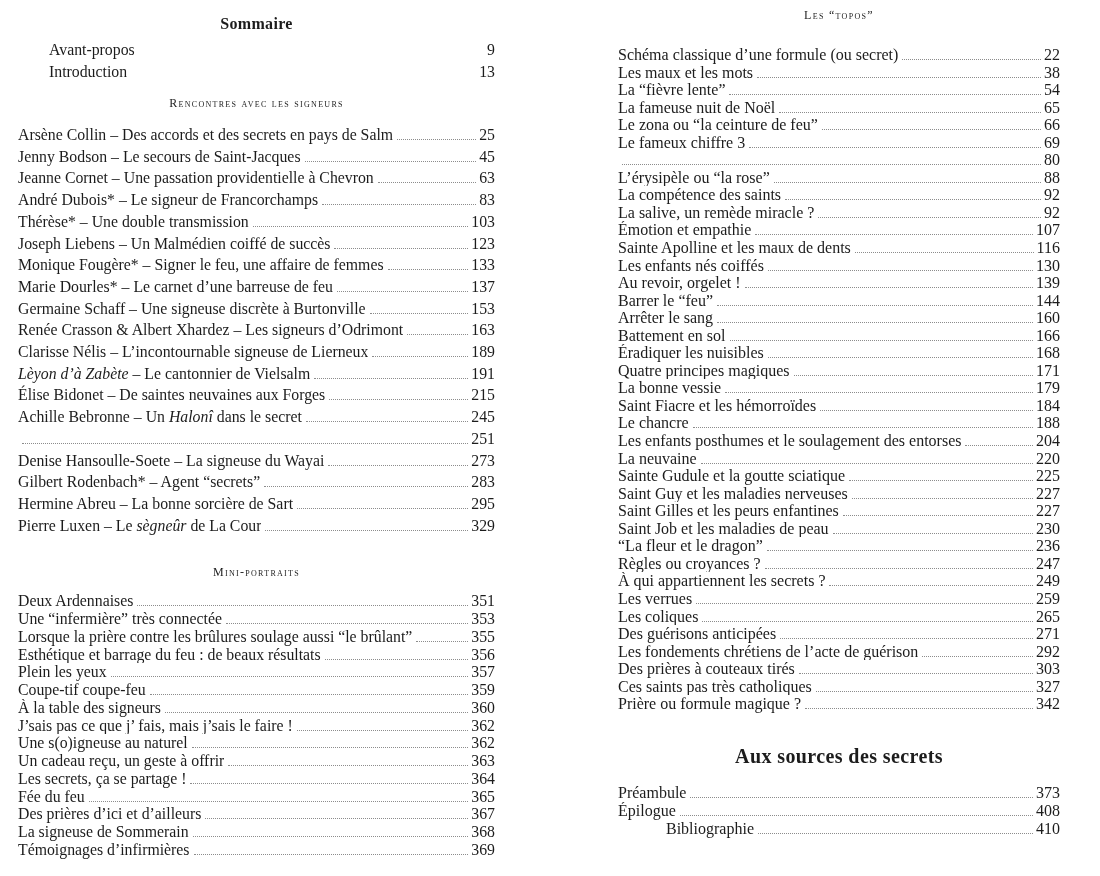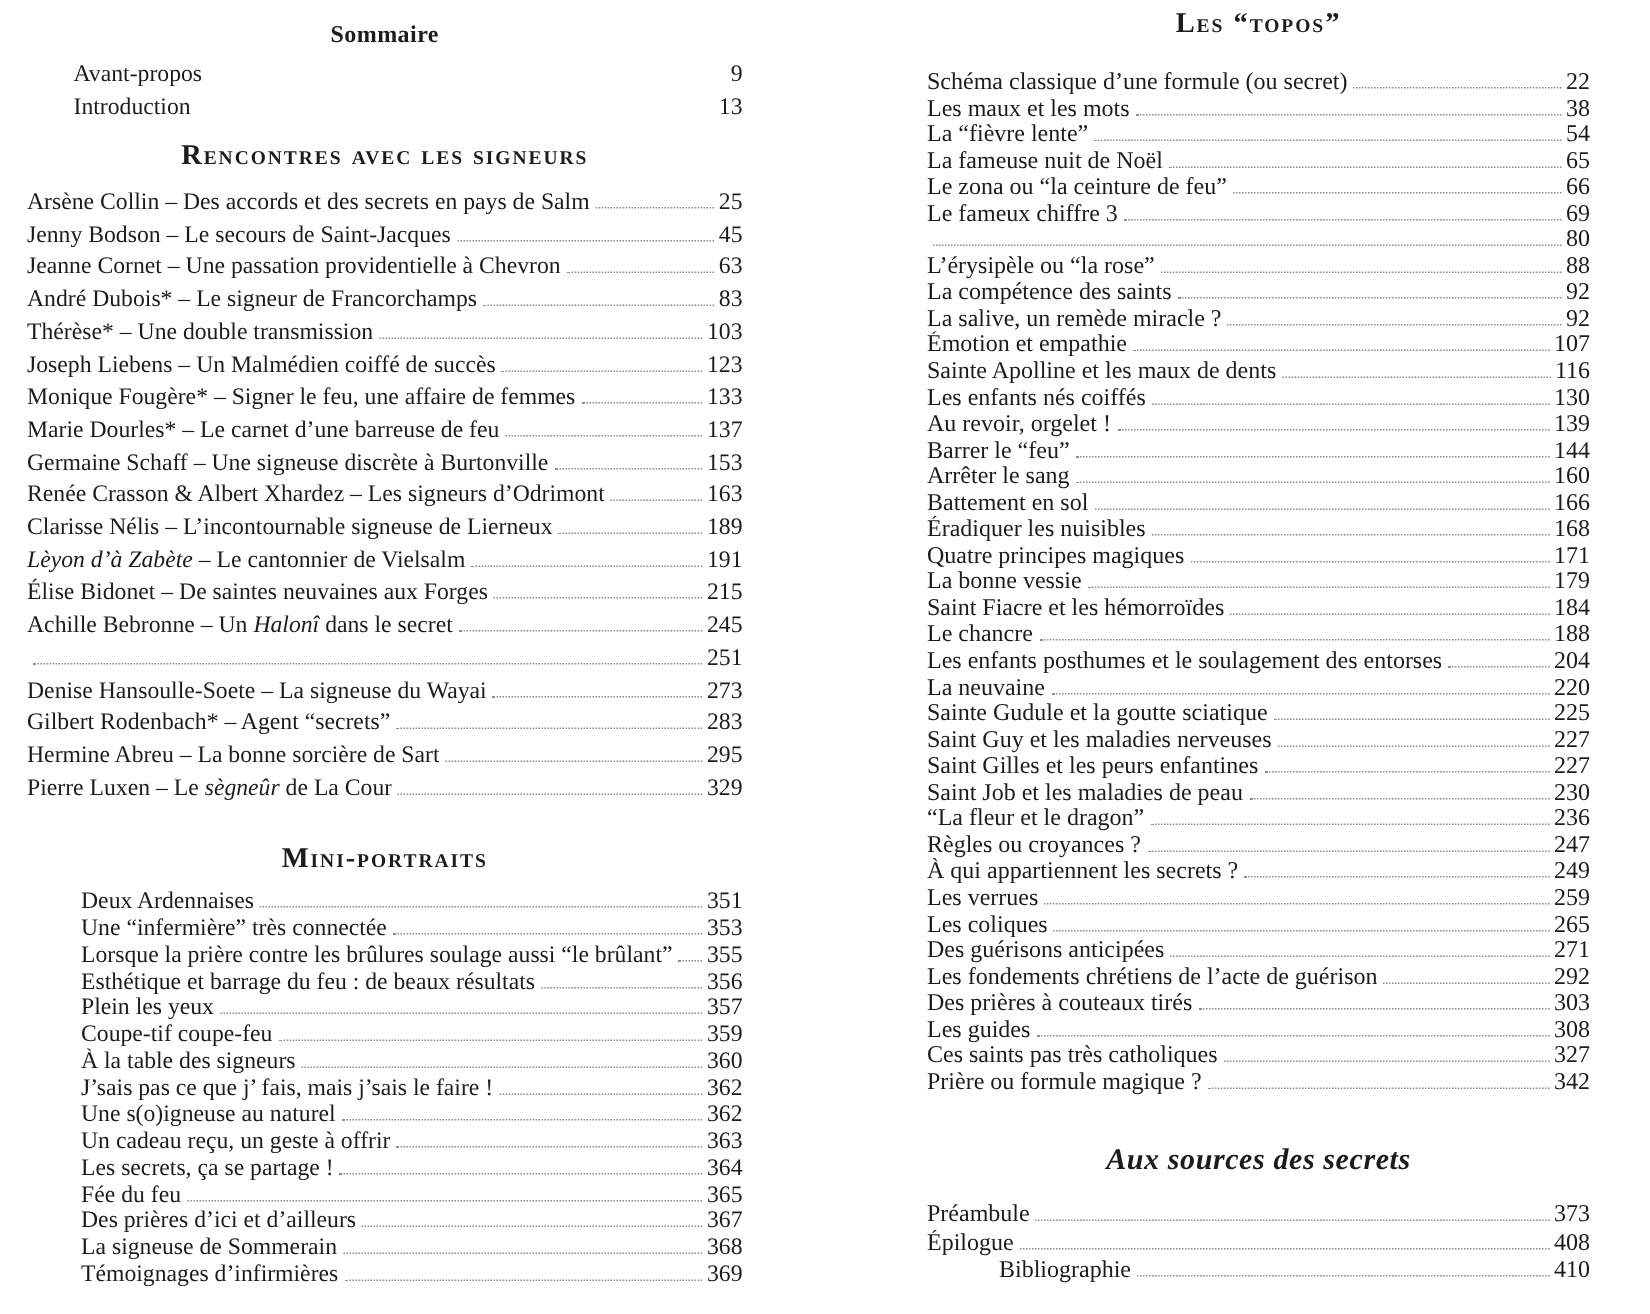--- a/index.html
+++ b/index.html
@@ -11,29 +11,29 @@
   .page{position:absolute;inset:0;}
   .col{position:absolute;top:0;}
   .col-left{left:18px;width:477px;}
   .col-right{left:618px;width:442px;}
 
   .title{margin:11px 0 0;text-align:center;font-size:16px;font-weight:bold;line-height:26px;letter-spacing:.3px;}
 
   .front-matter{margin-top:2px;padding-left:31px;}
   .front-matter .toc-row{line-height:22px;}
 
-  .heading{text-align:center;font-variant:small-caps;letter-spacing:1.3px;font-size:19px;line-height:17px;font-weight:bold;}
-  .heading.bold-italic{font-variant:normal;font-style:italic;font-weight:bold;font-size:20px;letter-spacing:.4px;line-height:24px;}
+  .heading{text-align:center;font-variant:small-caps;letter-spacing:1.3px;font-size:12px;line-height:17px;font-weight:normal;}
+  .heading.bold-italic{font-variant:normal;font-weight:bold;font-size:20px;letter-spacing:.4px;line-height:24px;}
 
   .sec-signeurs .heading{margin-top:12px;}
   .sec-signeurs .rows{margin-top:12px;}
   .sec-signeurs .toc-row{line-height:21.7px;}
 
   .sec-mini .heading{margin-top:28px;}
-  .sec-mini .rows{margin-top:11px;margin-left:36px;}
+  .sec-mini .rows{margin-top:11px;}
   .sec-mini .toc-row{line-height:17.75px;}
 
   .sec-topos .heading{margin-top:7px;}
   .sec-topos .rows{margin-top:22px;}
   .sec-topos .toc-row{line-height:17.55px;}
 
   .sec-sources .heading{margin-top:31px;}
   .sec-sources .rows{margin-top:16px;}
   .sec-sources .toc-row{line-height:18.2px;}
 
@@ -425,25 +425,20 @@
               <span class="toc-label"><span>Les fondements chrétiens de l’acte de guérison</span></span>
               <span class="leader"></span>
               <span class="page-num">292</span>
             </div>
             <div class="toc-row">
               <span class="toc-label"><span>Des prières à couteaux tirés</span></span>
               <span class="leader"></span>
               <span class="page-num">303</span>
             </div>
             <div class="toc-row">
-              <span class="toc-label"><span>Les guides</span></span>
-              <span class="leader"></span>
-              <span class="page-num">308</span>
-            </div>
-            <div class="toc-row">
               <span class="toc-label"><span>Ces saints pas très catholiques</span></span>
               <span class="leader"></span>
               <span class="page-num">327</span>
             </div>
             <div class="toc-row">
               <span class="toc-label"><span>Prière ou formule magique ?</span></span>
               <span class="leader"></span>
               <span class="page-num">342</span>
             </div>
           </div>

